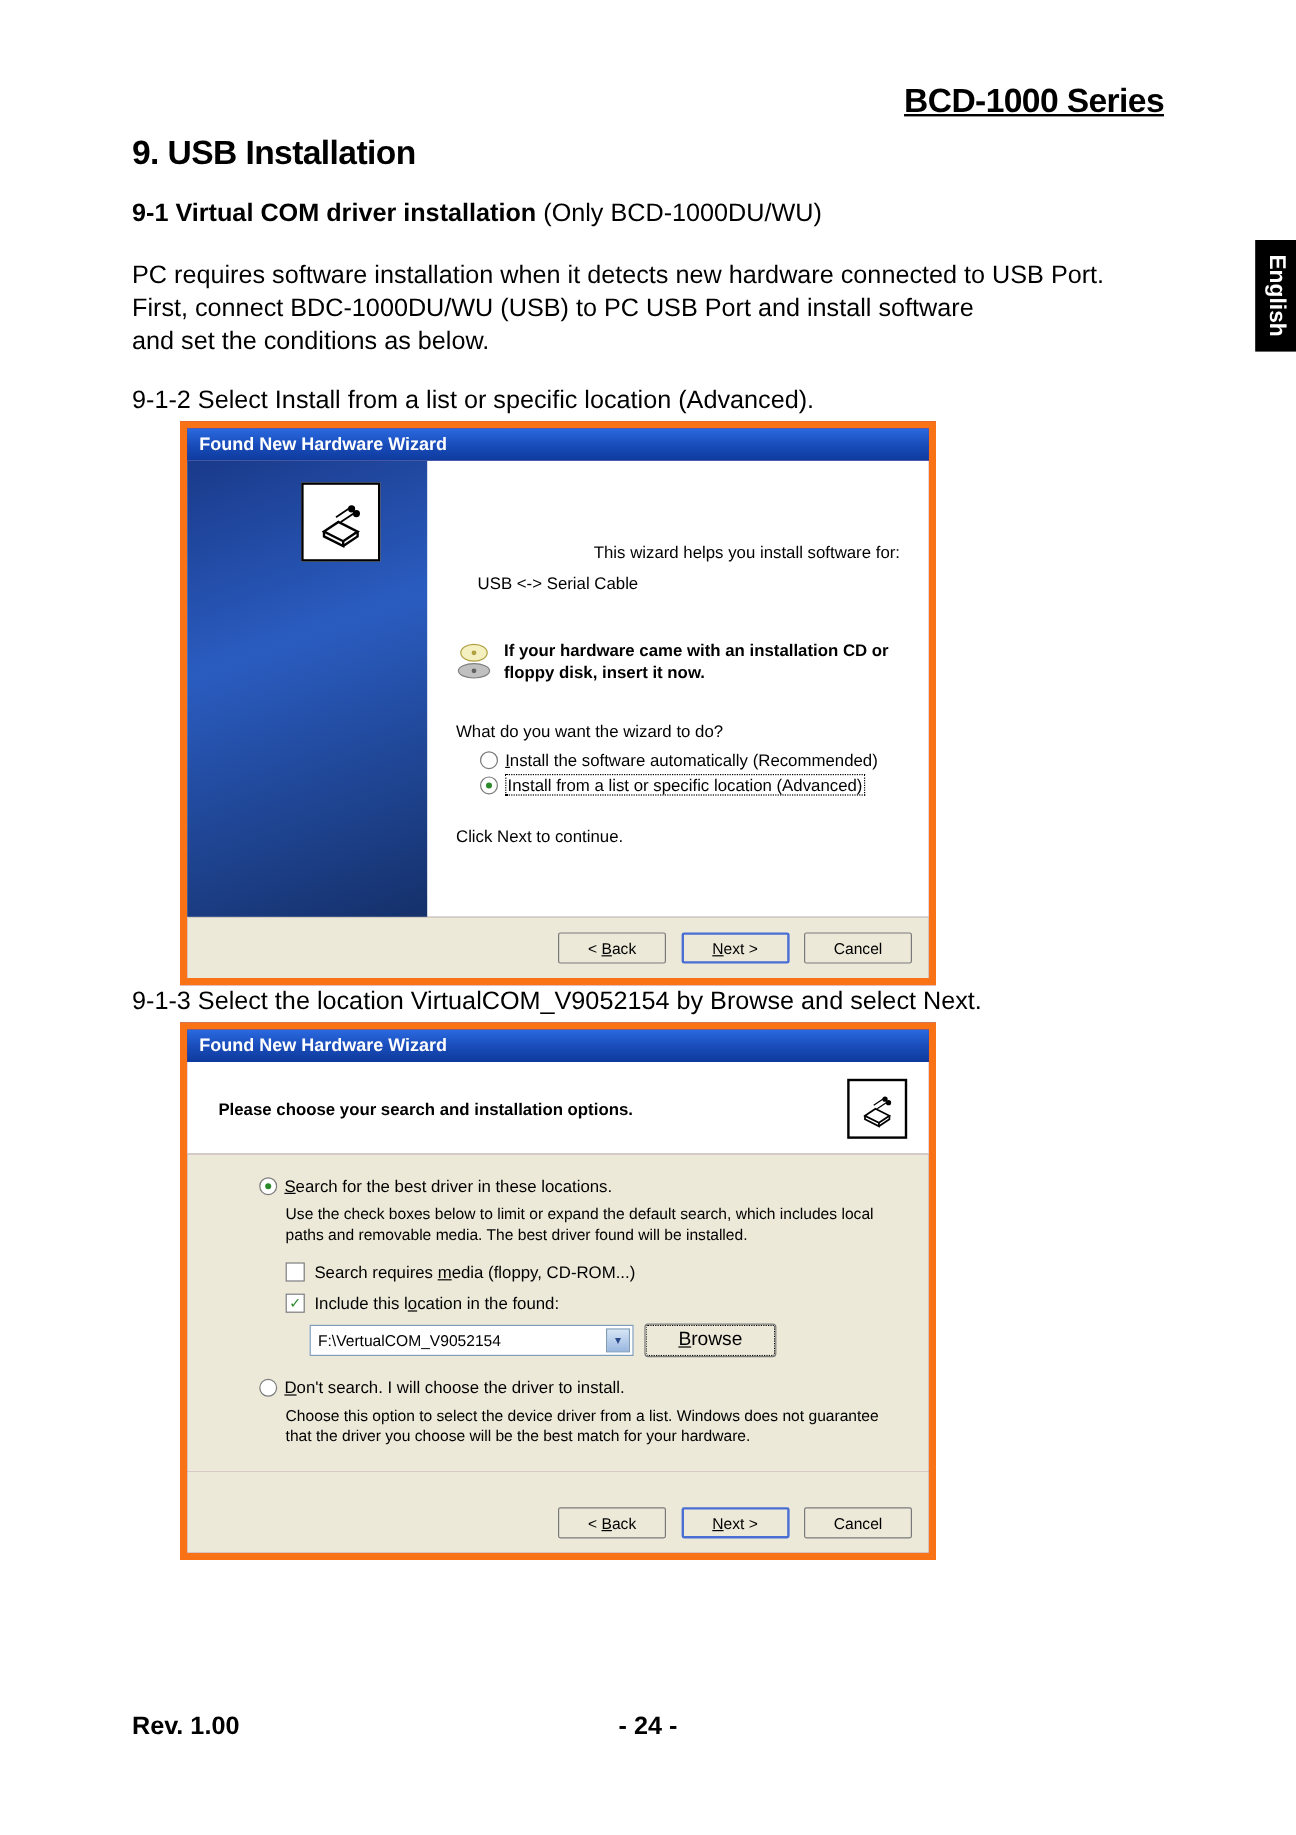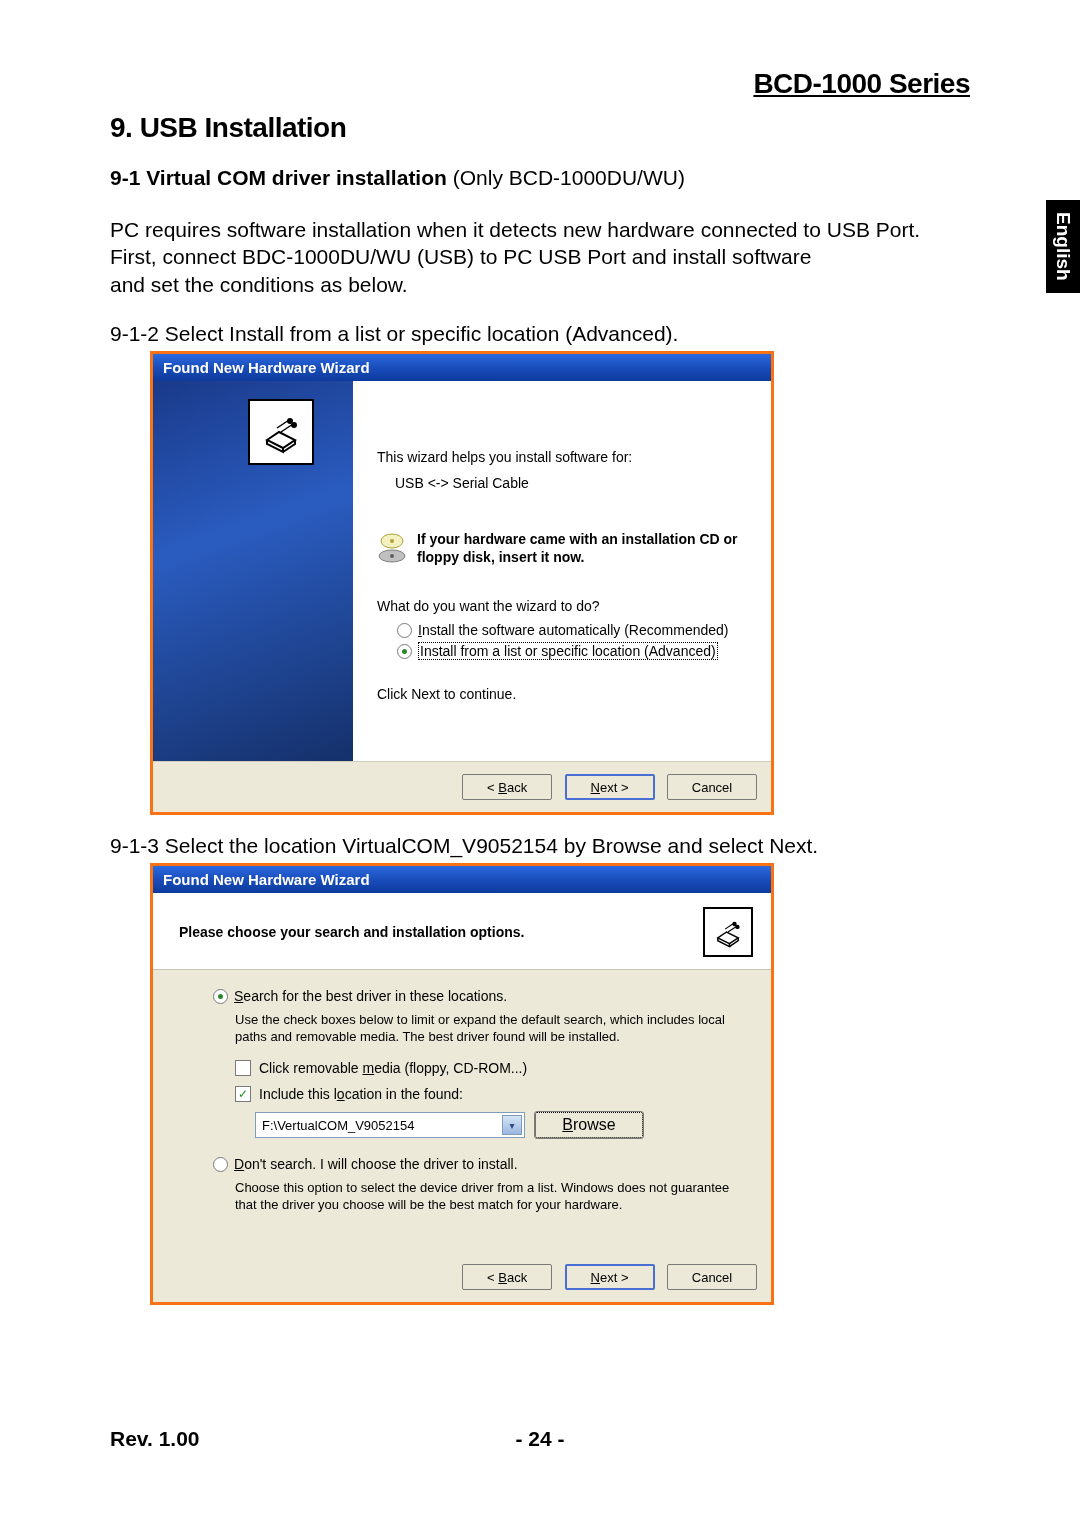--- a/index.html
+++ b/index.html
@@ -75,22 +75,22 @@
     bottom: 78px;
     text-align: center;
     font-weight: bold;
     font-size: 21px;
   }
 
   
   .dialog {
     margin-left: 40px;
     margin-top: 4px;
-    margin-bottom: 17px;
-    border: 3px solid #f97316;
+    margin-bottom: 0;
+    border: 6px solid #f97316;
     background: #701a75;
     font-family: Tahoma, Arial, sans-serif;
   }
   .d1 { width: 618px; }
   .d2 { width: 618px; }
   .titlebar {
     background: linear-gradient(#2a6ae0 0%, #1a4dbb 50%, #0d3a9c 100%);
     color: #fff;
     font-weight: bold;
     font-size: 15px;
@@ -114,21 +114,21 @@
     background: #fff;
     border: 2px solid #000;
     display: flex; align-items: center; justify-content: center;
   }
   .d1-left-icon svg { width: 44px; height: 44px; }
   .d1-right {
     flex: 1;
     padding: 68px 24px 12px 24px;
     font-size: 14px;
   }
-  .d1-right .intro { margin-bottom: 10px; }
+  .d1-right .intro { margin-bottom: 10px; text-align: right; }
   .d1-right .device { margin-left: 18px; margin-bottom: 40px; }
   .cd-row {
     display: flex;
     align-items: flex-start;
     gap: 10px;
     margin-bottom: 30px;
   }
   .cd-icon { width: 30px; flex-shrink: 0; }
   .cd-text { font-weight: bold; font-size: 14px; line-height: 1.25; }
   .q { margin-bottom: 8px; }
@@ -335,21 +335,21 @@
       </div>
       <div class="d2-body">
         <div class="radio-row">
           <span class="radio on"></span>
           <span><span class="u">S</span><span>earch for the best driver in these locations.</span></span>
         </div>
         <div class="helptext">Use the check boxes below to limit or expand the default search, which includes local paths and removable media. The best driver found will be installed.</div>
 
         <div class="check-row">
           <span class="checkbox"></span>
-          <span><span>Click removable </span><span class="u">m</span><span>edia (floppy, CD-ROM...)</span></span>
+          <span><span>Search requires </span><span class="u">m</span><span>edia (floppy, CD-ROM...)</span></span>
         </div>
         <div class="check-row">
           <span class="checkbox on"></span>
           <span><span>Include this l</span><span class="u">o</span><span>cation in the found:</span></span>
         </div>
         <div class="path-row">
           <div class="path-input">
             <span>F:\VertualCOM_V9052154</span>
             <span class="dd">▾</span>
           </div>

